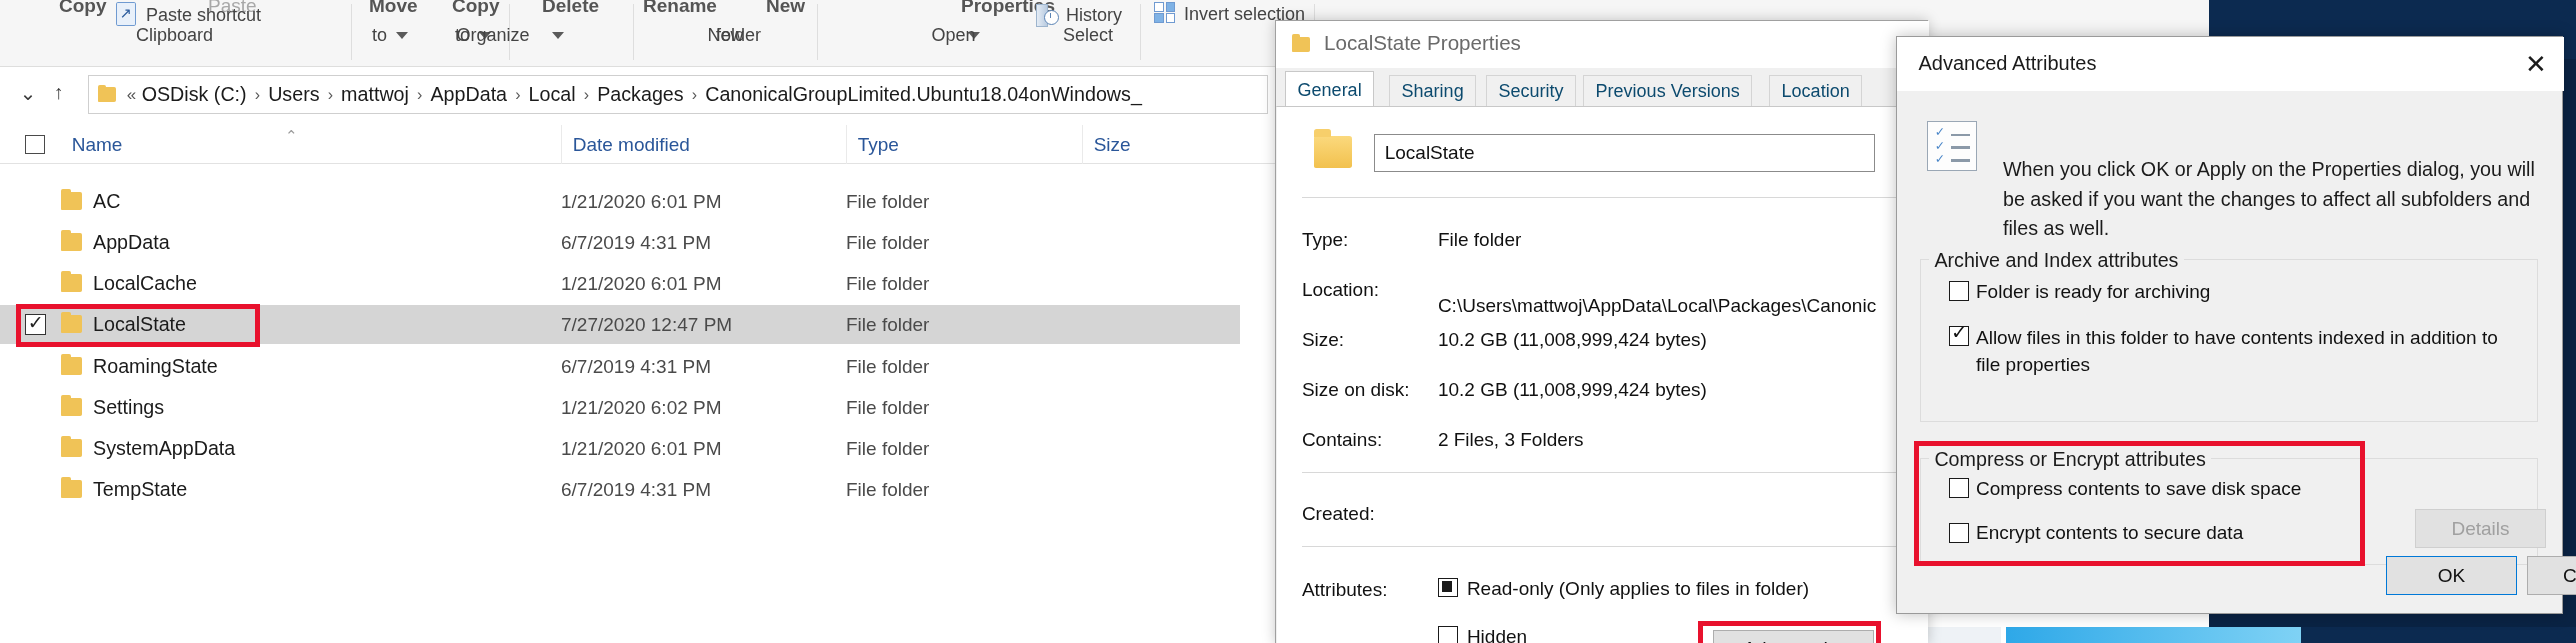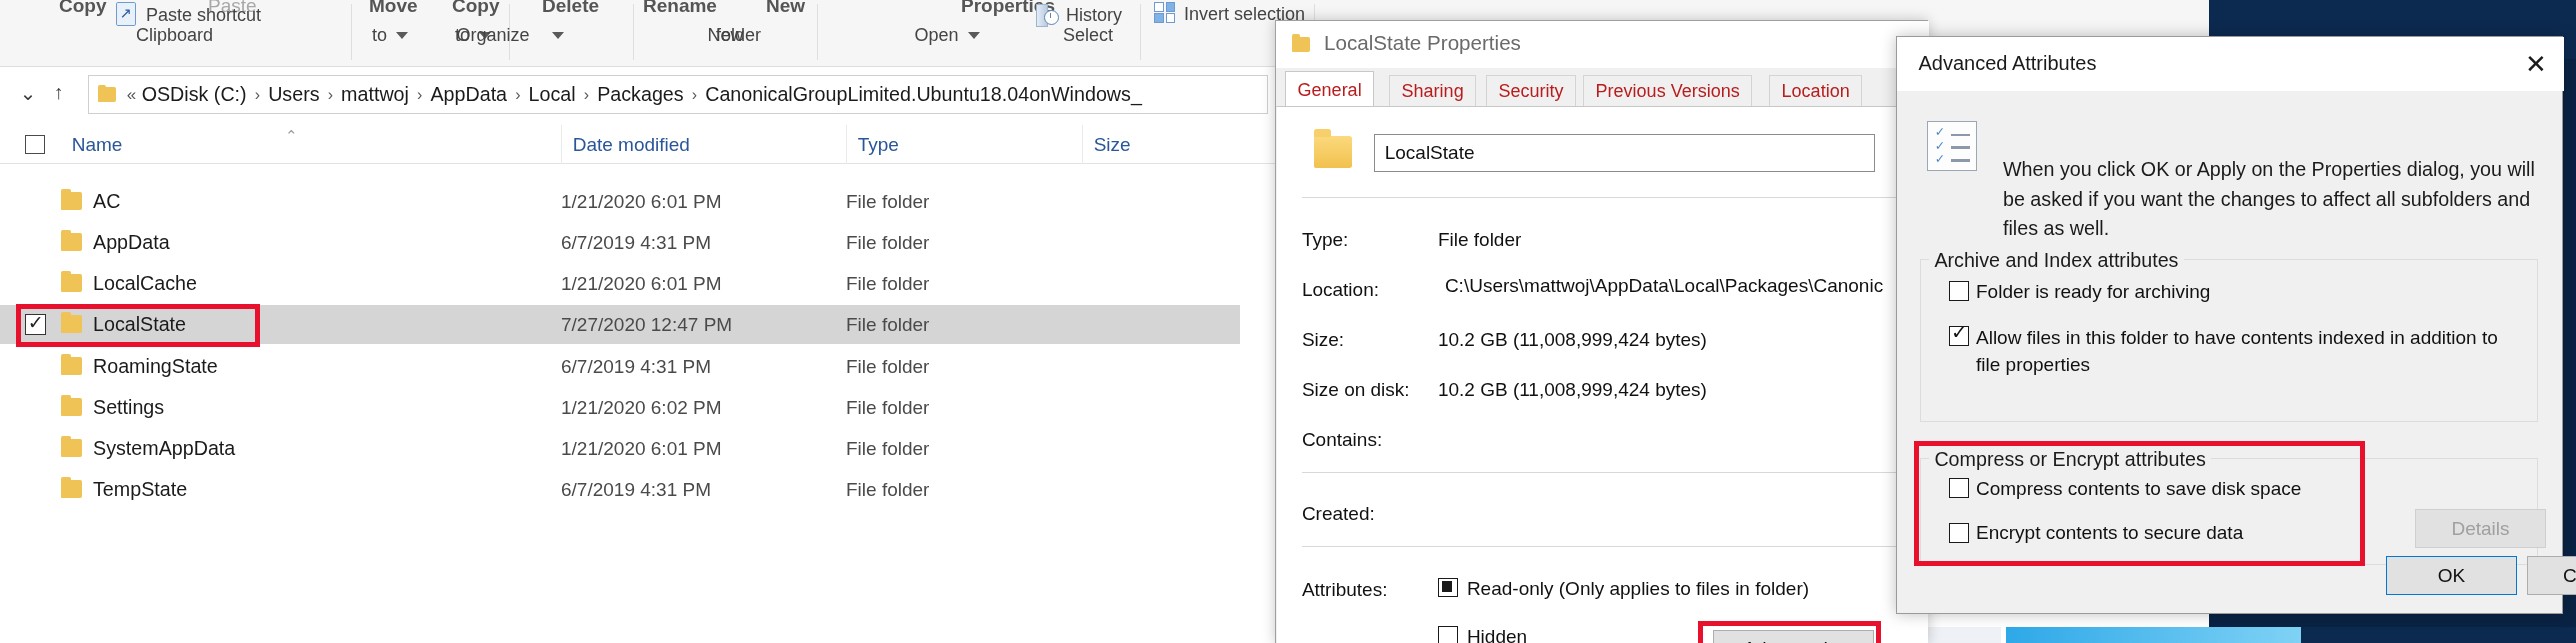--- a/index.html
+++ b/index.html
@@ -222,21 +222,21 @@
   #prop-tabstrip {
     position: absolute; left: 0; top: 47px;
     width: 653px; height: 39px;
     background: #f0f0f0;
     border-bottom: 0.9px solid #d4d4d4;
   }
   .ptab {
     position: absolute; top: 7.2px; height: 32px;
     display: flex; align-items: center;
     padding: 0 11.6px;
-    font-size: 18px; color: #b91c1c;
+    font-size: 18px; color: #0c4a6e;
     background: #f0f0f0;
     border: 0.9px solid #d4d4d4;
     border-bottom: none;
     white-space: nowrap;
   }
   .ptab.active {
     background: #ffffff; top: 3.6px; height: 37px;
     border-color: #c8c8c8;
   }
   #prop-body {
@@ -453,21 +453,21 @@
 
     <div class="rb-group" style="left:0;width:349px;">
       <div class="rb-glabel">Clipboard</div>
     </div>
     <div class="rb-group" style="left:354px;width:278px;">
       <div class="rb-glabel">Organize</div>
     </div>
     <div class="rb-group" style="left:636px;width:179px;">
       <div class="rb-glabel">New</div>
     </div>
-    <div class="rb-group" style="left:819px;width:179px;padding-left:28px;">
+    <div class="rb-group" style="left:836px;width:179px;padding-left:28px;">
       <div class="rb-glabel">Open</div>
     </div>
     <div class="rb-group" style="left:1003px;width:170px;">
       <div class="rb-glabel">Select</div>
     </div>
   </div>
 
   <div id="addrbar">
     <div id="addr-nav-down" style="left:19.7px;top:14.3px;">⌄</div>
     <div id="addr-nav-up" style="left:54px;top:12.5px;">↑</div>
@@ -573,29 +573,30 @@
   <div id="prop-body">
     <div id="prop-bigfolder"></div>
     <div id="prop-nameinput">LocalState</div>
 
     <div class="prop-hr" style="top:90px;"></div>
 
     <div class="prow-label" style="top:122px;">Type:</div>
     <div class="prow-value" style="top:122px;">File folder</div>
 
     <div class="prow-label" style="top:172px;">Location:</div>
-    <div class="prow-value" style="top:168px;margin-left:7px;">C:\Users\mattwoj\AppData\Local\Packages\Canonic</div>
+    <div class="prow-value" style="top:188px;">C:\Users\mattwoj\AppData\Local\Packages\Canonic</div>
 
     <div class="prow-label" style="top:222px;">Size:</div>
     <div class="prow-value" style="top:222px;">10.2 GB (11,008,999,424 bytes)</div>
 
     <div class="prow-label" style="top:272px;">Size on disk:</div>
     <div class="prow-value" style="top:272px;">10.2 GB (11,008,999,424 bytes)</div>
 
     <div class="prow-label" style="top:322px;">Contains:</div>
+    <div class="prow-value" style="top:322px;">2 Files, 3 Folders</div>
 
     <div class="prop-hr" style="top:365px;"></div>
 
     <div class="prow-label" style="top:396px;">Created:</div>
 
     <div class="prop-hr" style="top:439px;"></div>
 
     <div class="prow-label" style="top:472px;">Attributes:</div>
     <div class="cbox indet" style="left:161px;top:471px;"></div>
     <div class="cb-label" style="left:190px;top:471px;">Read-only (Only applies to files in folder)</div>

